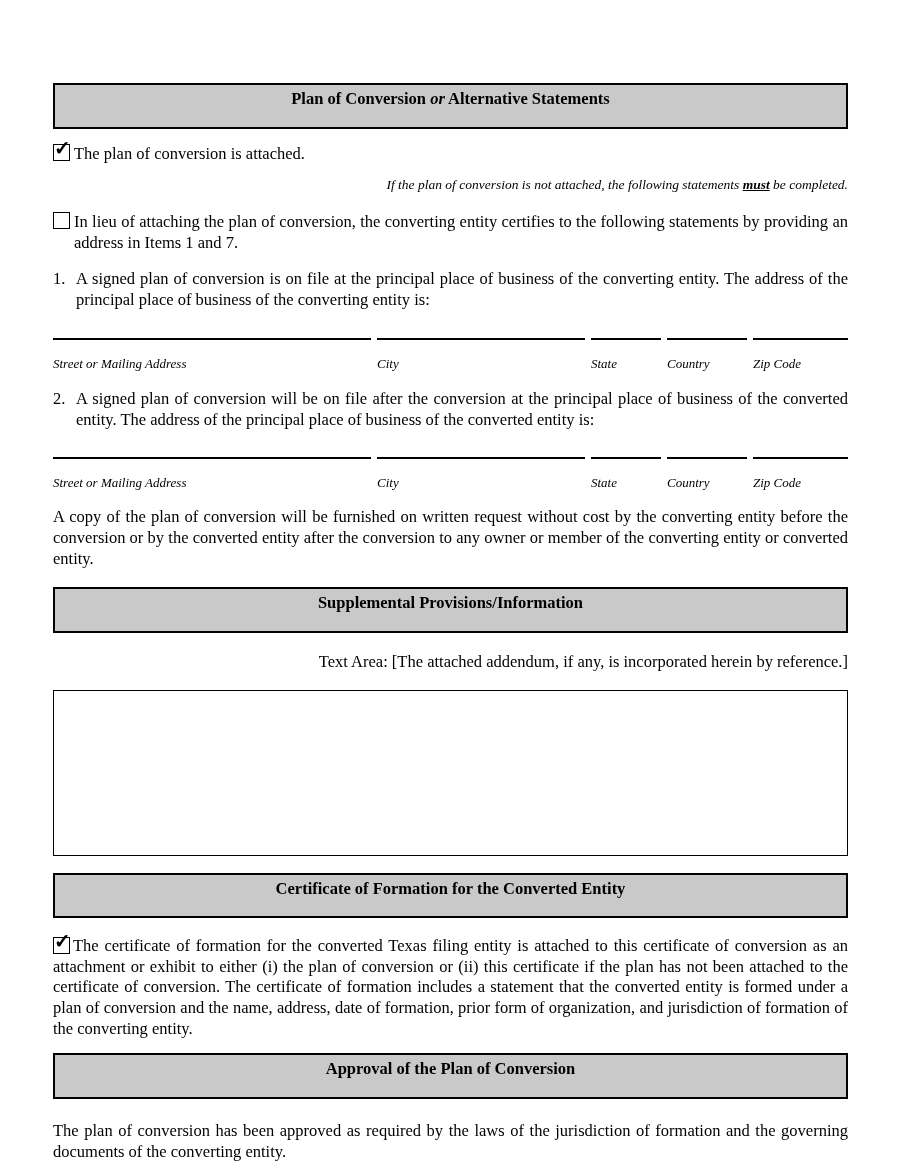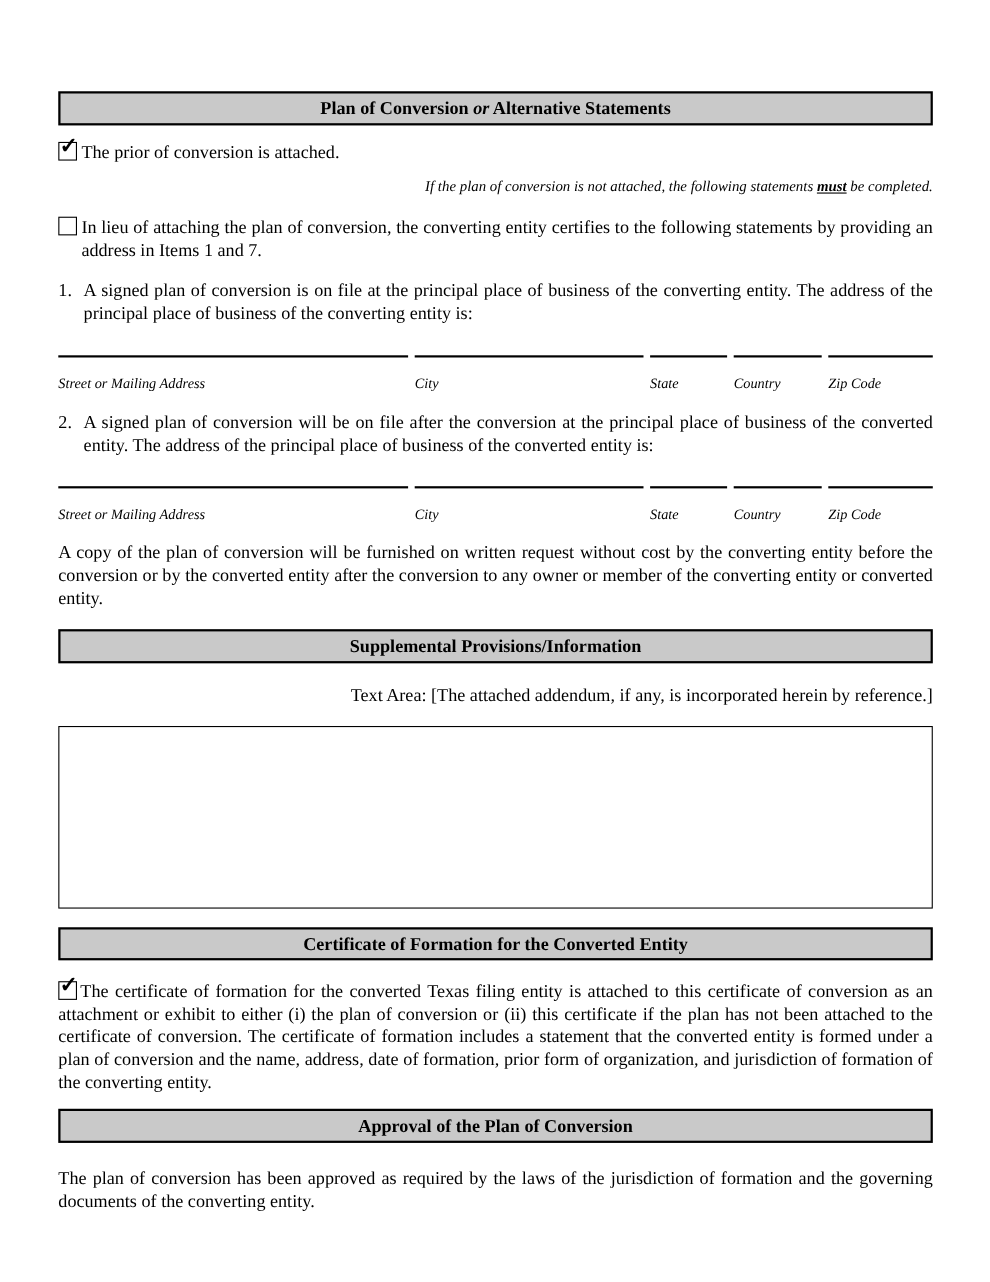--- a/index.html
+++ b/index.html
@@ -13,21 +13,21 @@
     font-size: 16.5px;
     color: #000;
     padding: 83px 52px 0 53px;
     line-height: 1.25;
   }
   .section-bar {
     border: 2px solid #000;
     background: #c9c9c9;
     text-align: center;
     font-weight: bold;
-    padding: 4px 0 2px 0;
+    padding: 4px 0 17px 0;
     font-size: 16.5px;
   }
   .italic { font-style: italic; }
   .cb-row { display: flex; align-items: flex-start; margin-top: 15px; }
   .checkbox {
     width: 17px; height: 17px;
     border: 1.6px solid #000;
     display: inline-block;
     flex: 0 0 17px;
     position: relative;
@@ -122,21 +122,21 @@
 <div class="page">
 
   <div class="section-bar">
     <span>Plan of Conversion </span><span class="italic">or</span><span> Alternative Statements</span>
   </div>
 
   <div class="cb-row">
     <span class="checkbox">
         <span class="mark">✓</span>
       </span>
-    <span>The prior of conversion is attached.</span>
+    <span>The plan of conversion is attached.</span>
   </div>
 
   <div class="note">
     <span>If the plan of conversion is not attached, the following statements </span><span class="must">must</span><span> be completed.</span>
   </div>
 
   <div class="cb-row mt18">
     <span class="checkbox">
         <span class="mark"></span>
       </span>

